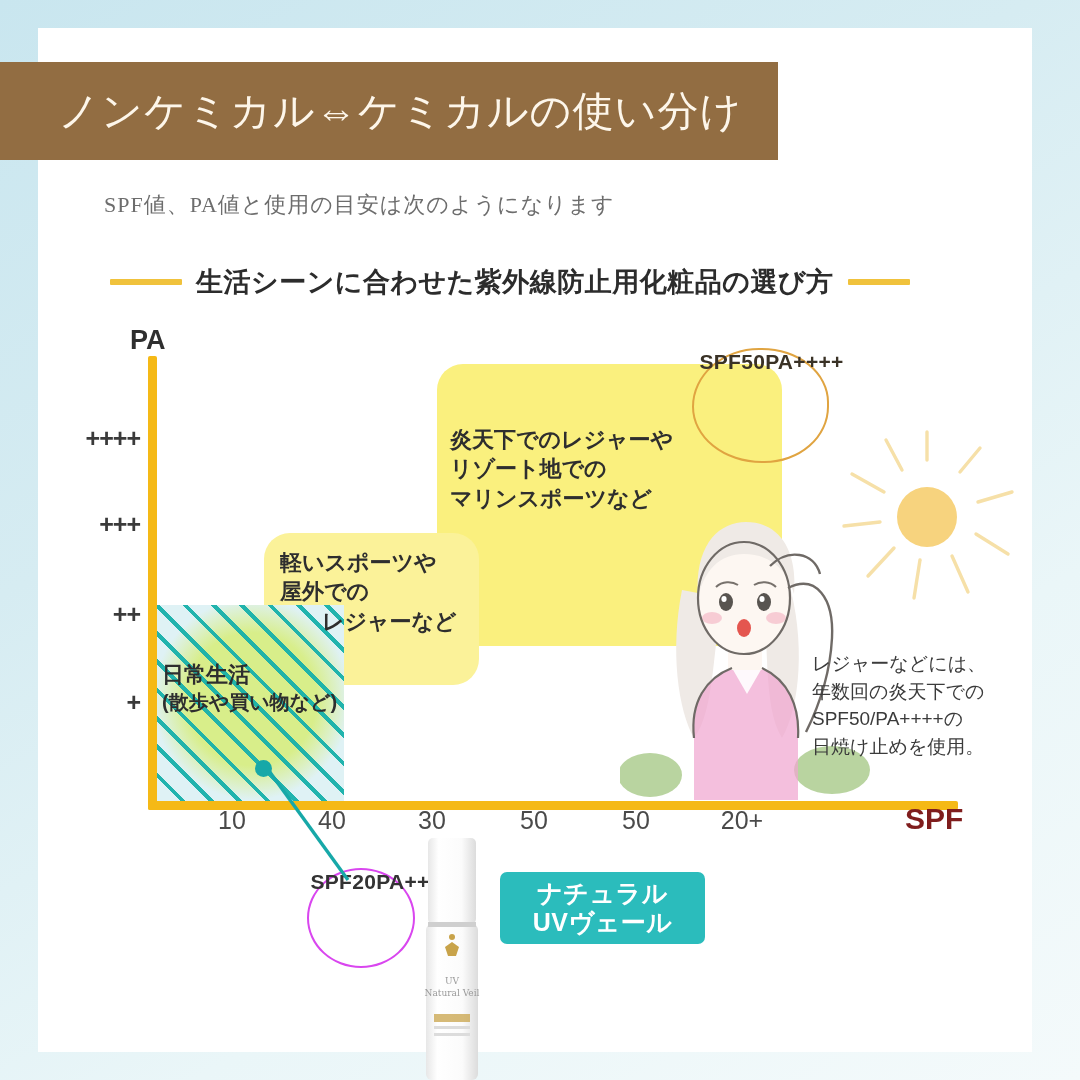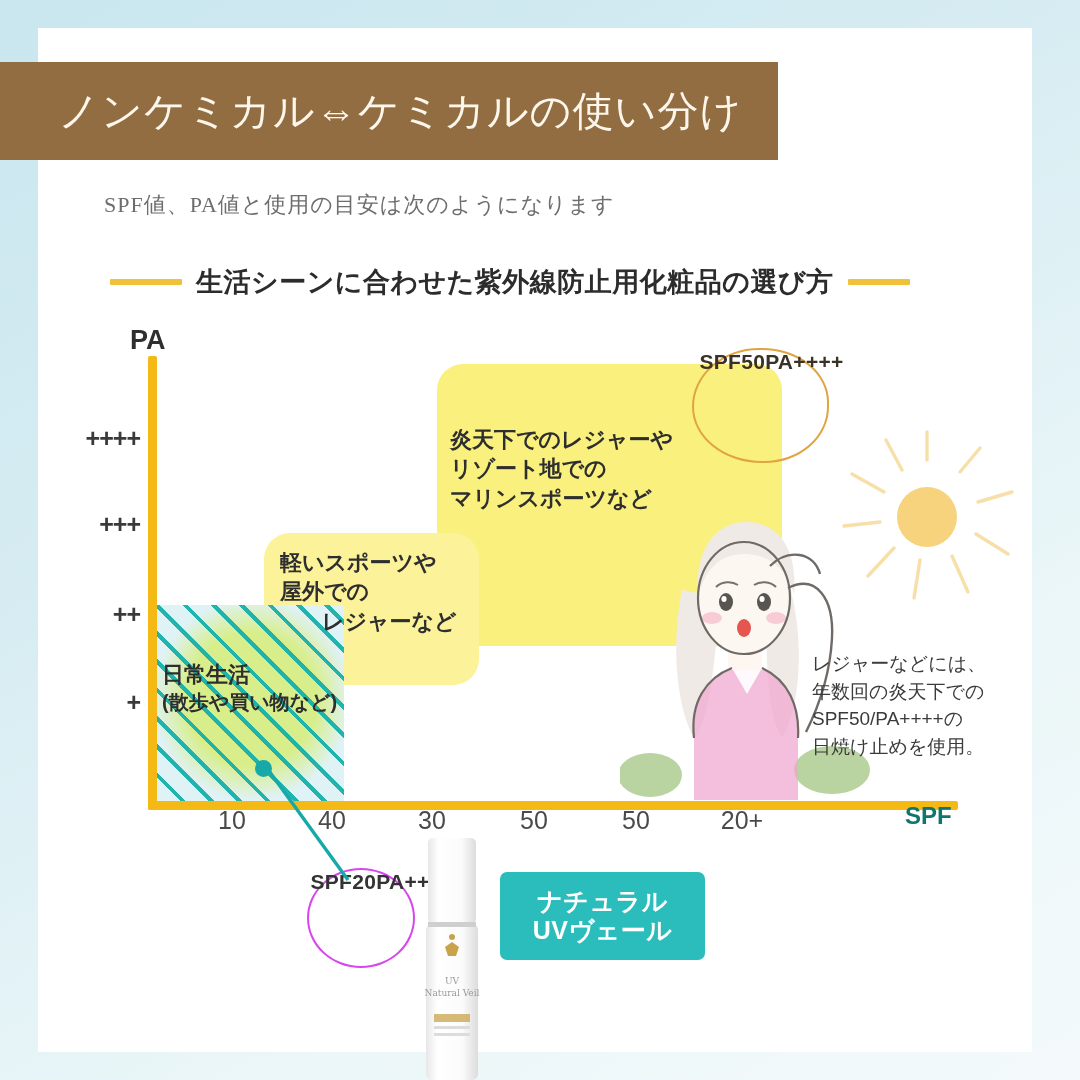--- a/index.html
+++ b/index.html
@@ -41,21 +41,21 @@
   .rule.r2{flex:0 0 62px;}
   .sec-head-text{
     font-size:27px;font-weight:bold;color:#2c2c2c;white-space:nowrap;letter-spacing:0.5px;
   }
 
   
   .chart{position:absolute;left:0;top:0;width:1080px;height:1080px;}
   .axis-y{position:absolute;left:148px;top:356px;width:9px;height:454px;background:#f5b916;border-radius:2px;}
   .axis-x{position:absolute;left:148px;top:801px;width:810px;height:9px;background:#f5b916;border-radius:2px;}
   .pa-label{position:absolute;left:130px;top:325px;font-size:27px;font-weight:bold;color:#2f2f2f;}
-  .spf-label{position:absolute;left:905px;top:802px;font-size:24px;font-weight:bold;color:#0f766e;}
+  .spf-label{position:absolute;left:905px;top:802px;font-size:30px;font-weight:bold;color:#7f1d1d;}
 
   .ytick{position:absolute;right:0;font-size:25px;color:#3a3a3a;font-weight:bold;letter-spacing:-1px;text-align:right;}
   .yticks{position:absolute;left:0px;top:0px;width:140px;height:1080px;}
   .xtick{position:absolute;top:806px;font-size:25px;color:#4a4a4a;text-align:center;width:60px;}
 
   
   .zone{position:absolute;border-radius:26px;}
   .zone-big{left:437px;top:364px;width:345px;height:282px;background:#faf07e;}
   .zone-mid{left:264px;top:533px;width:215px;height:152px;background:#fbf299;}
   .zone-hatch{
@@ -103,21 +103,21 @@
   
   .sun{position:absolute;left:897px;top:487px;width:60px;height:60px;border-radius:50%;background:#f7d37e;}
   .sunrays{position:absolute;left:840px;top:430px;width:180px;height:180px;}
 
   
   .woman{position:absolute;left:620px;top:470px;width:250px;height:340px;}
 
   
   .bottle{position:absolute;left:412px;top:838px;width:80px;height:242px;}
   .prod-label{
-    position:absolute;left:500px;top:872px;width:205px;height:88px;background:#2bbcbc;
+    position:absolute;left:500px;top:872px;width:205px;height:72px;background:#2bbcbc;
     border-radius:7px;display:flex;flex-direction:column;justify-content:center;
     align-items:center;
   }
   .prod-line{color:#ffffff;font-size:25px;font-weight:bold;line-height:1.18;letter-spacing:0.5px;}
 </style>
 </head>
 <body>
 
 <div class="page">
 

